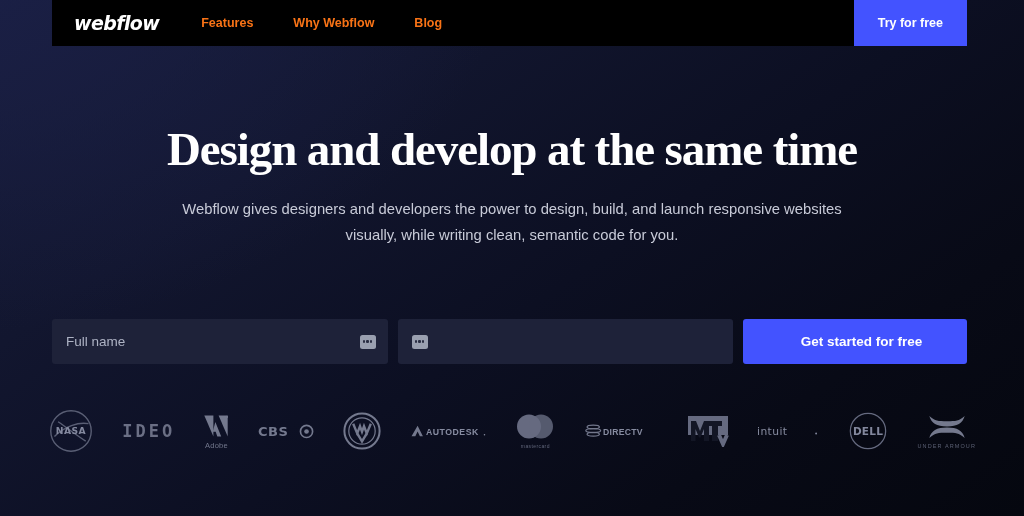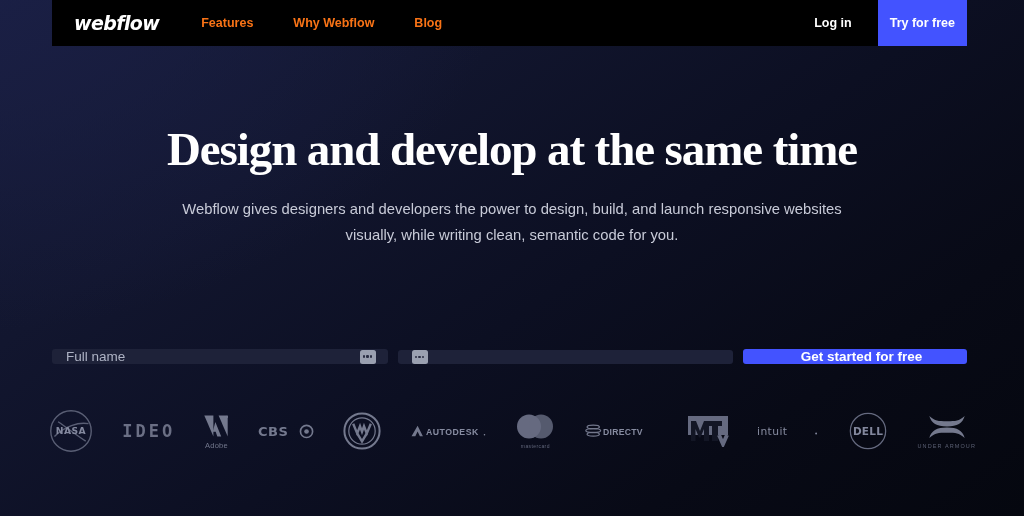--- a/index.html
+++ b/index.html
@@ -85,21 +85,21 @@
     cursor: pointer;
     white-space: nowrap;
   }
 
   .try-free-btn {
     background: #4353ff;
     color: #ffffff;
     font-size: 12.5px;
     font-weight: bold;
     line-height: 46px;
-    padding: 0 12px;
+    padding: 0 24px;
     border: none;
     cursor: pointer;
     font-family: "Liberation Sans", sans-serif;
     white-space: nowrap;
   }
 
   
   .hero {
     position: absolute;
     left: 0;
@@ -129,21 +129,20 @@
 
   
   .form-row {
     position: absolute;
     left: 52px;
     top: 319px;
     width: 915px;
     height: 45px;
     display: flex;
     gap: 10px;
-    align-items: flex-end;
   }
 
   .field {
     position: relative;
     flex: 1 1 0;
     background: #1e2239;
     border-radius: 3px;
     display: flex;
     align-items: center;
     padding: 0 12px 0 14px;
@@ -235,21 +234,20 @@
 
   <nav class="navbar">
     <div class="nav-left">
       <div class="brand">webflow</div>
       <div class="nav-link">Features</div>
       <div class="nav-link">Why Webflow</div>
       <div class="nav-link">Blog</div>
     </div>
     <div class="nav-spacer"></div>
     <div class="nav-right">
-      <div class="login-link">Log in</div>
       <button class="try-free-btn">Try for free</button>
     </div>
   </nav>
 
   <section class="hero">
     <h1 class="hero-title">Design and develop at the same time</h1>
     <p class="hero-sub">Webflow gives designers and developers the power to design, build, and launch responsive websites visually, while writing clean, semantic code for you.</p>
   </section>
 
   <form class="form-row">

